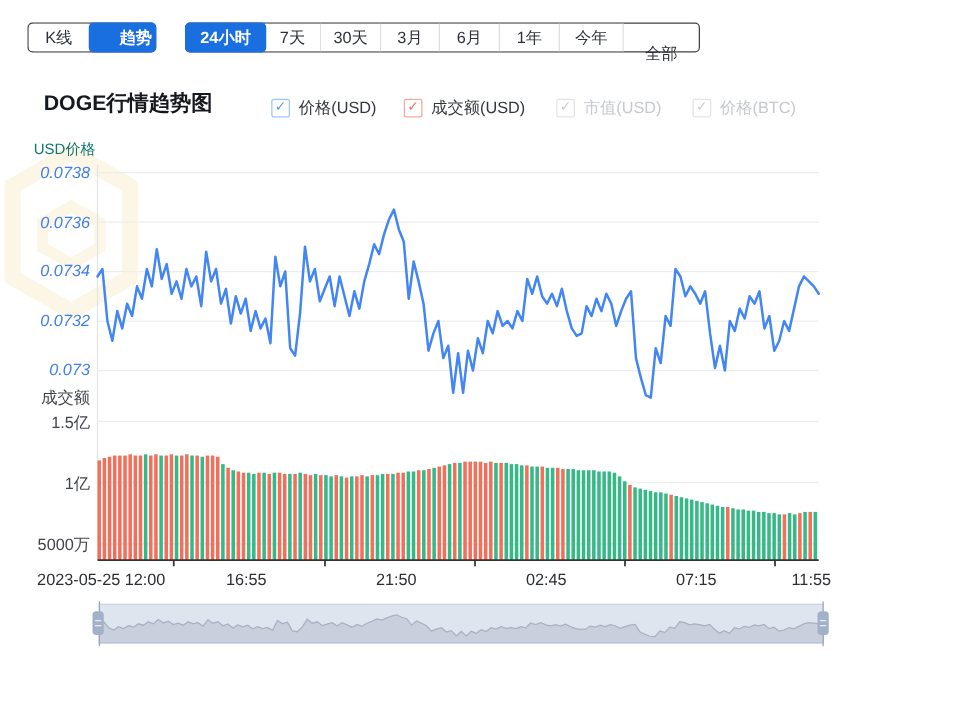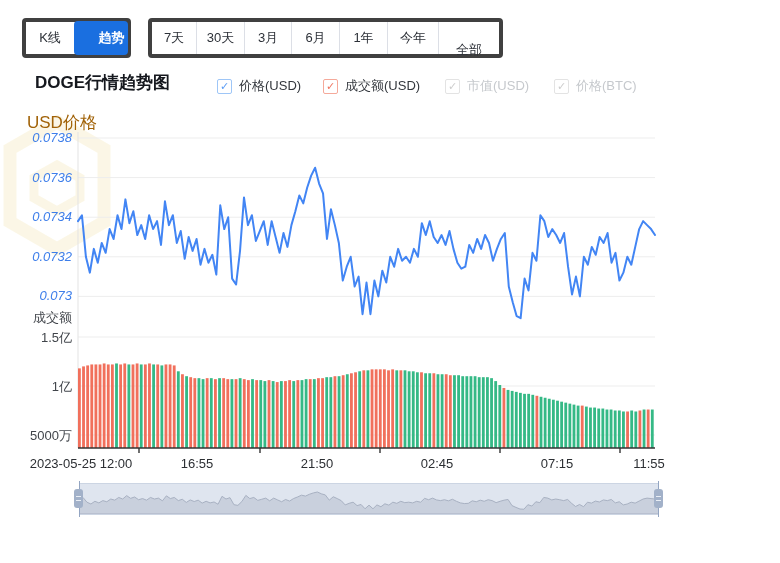--- a/index.html
+++ b/index.html
@@ -3,22 +3,22 @@
 <meta charset="utf-8">
 <style>
   html,body{margin:0;padding:0;}
   body{
     width:780px;height:563px;position:relative;overflow:hidden;
     background:#ffffff;font-family:"Liberation Sans",sans-serif;
     -webkit-font-smoothing:antialiased;
   }
   
   .tab-group{
-    position:absolute;top:18px;height:40px;display:flex;align-items:stretch;
-    border:4px solid #404040;border-radius:4px;background:#fff;box-sizing:border-box;
+    position:absolute;top:18px;height:24px;display:flex;align-items:stretch;
+    border:1px solid #404040;border-radius:4px;background:#fff;box-sizing:border-box;
   }
   .tab{
     display:flex;align-items:center;justify-content:center;
     font-size:13px;color:#2d3138;cursor:pointer;box-sizing:border-box;
     border-right:1px solid #dcdfe6;background:#fff;
   }
   .tab:last-child{border-right:none;border-radius:0 4px 4px 0;}
   .tab:first-child{border-radius:4px 0 0 4px;}
   .tab.active{
     background:#1a6fe0;color:#fff;border-radius:4px;border-right:none;
@@ -31,21 +31,21 @@
     width:15px;height:15px;border-radius:2px;box-sizing:border-box;border:1px solid #ccc;
     display:flex;align-items:center;justify-content:center;font-size:11px;line-height:1;background:#fff;margin-right:7px;
   }
   .legend-item.disabled{color:#c6c9cd;}
   
   #chart{position:absolute;left:0;top:110px;width:780px;height:360px;}
   #chart svg{position:absolute;left:0;top:0;}
   .ylab{position:absolute;font-size:13px;text-align:right;width:60px;}
   .ylab.blue{color:#3d7eea;font-style:italic;}
   .ylab.dark{color:#41454b;}
-  .axis-title-blue{position:absolute;left:27px;top:1px;font-size:17px;color:#a16207;}
+  .axis-title-blue{position:absolute;left:27px;top:1px;font-size:12px;color:#0f766e;}
   .axis-title-dark{position:absolute;font-size:13px;color:#41454b;}
   .xlab{position:absolute;top:346px;font-size:13px;color:#2c2f33;transform:translateX(-50%);white-space:nowrap;}
   #watermark{position:absolute;left:320px;top:140px;opacity:0.55;}
   
   #nav{
     position:absolute;left:79px;top:483px;width:580px;height:30px;
     background:#dfe5ef;border-top:1px solid #ccd5e3;border-bottom:1px solid #ccd5e3;box-sizing:content-box;
   }
   .nav-edge{position:absolute;top:-3px;width:1px;height:36px;background:#93a5c2;}
   .handle{
@@ -55,20 +55,21 @@
   .handle i{display:block;width:5px;height:1px;background:#e9eef5;}
 </style>
 </head>
 <body>
 
 <div class="tab-group" id="group-type" style="left:22px">
     <div class="tab" style="width: 49px;">K线</div>
     <div class="tab active" style="width: 54px; padding-left: 21px;">趋势</div>
   </div>
 <div class="tab-group" id="group-range" style="left:148px">
+    <div class="tab active" style="width: 65px;">24小时</div>
     <div class="tab" style="width: 45px;">7天</div>
     <div class="tab" style="width: 48px;">30天</div>
     <div class="tab" style="width: 47px;">3月</div>
     <div class="tab" style="width: 48px;">6月</div>
     <div class="tab" style="width: 48px;">1年</div>
     <div class="tab" style="width: 51px;">今年</div>
     <div class="tab" style="width: 60px; margin-top: 24px;">全部</div>
   </div>
 
 <div class="page-title">DOGE行情趋势图</div>

